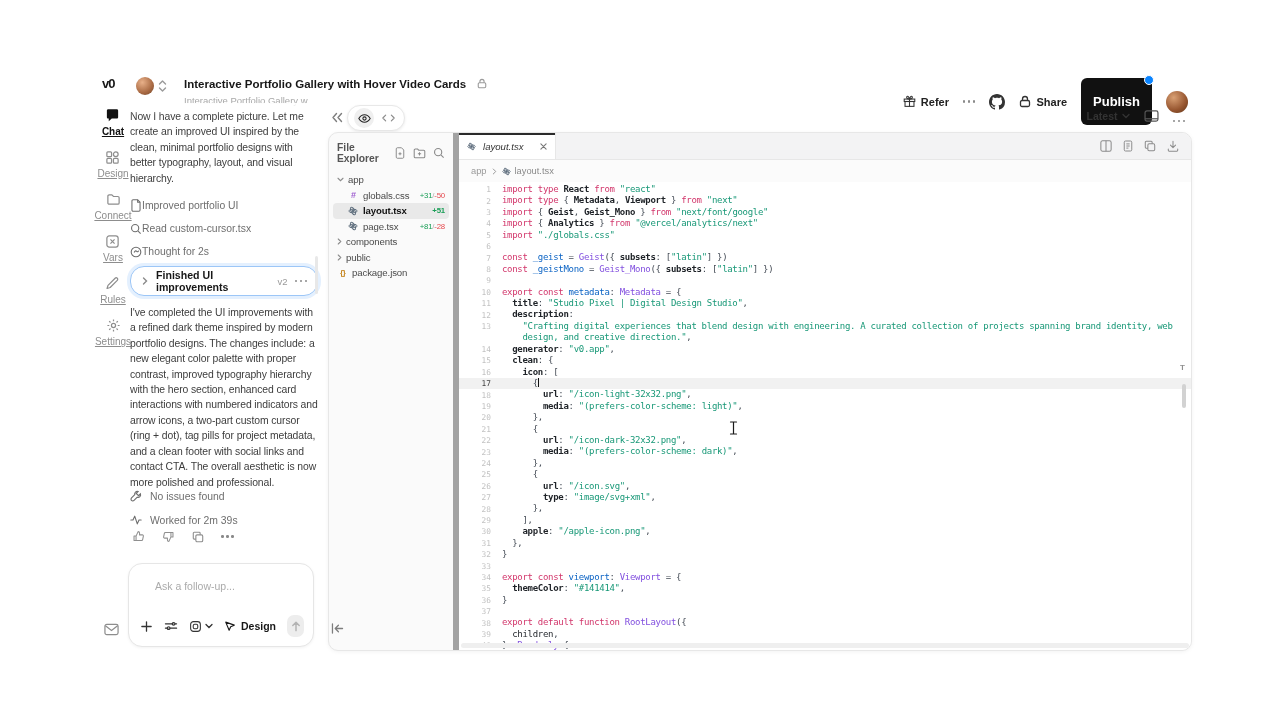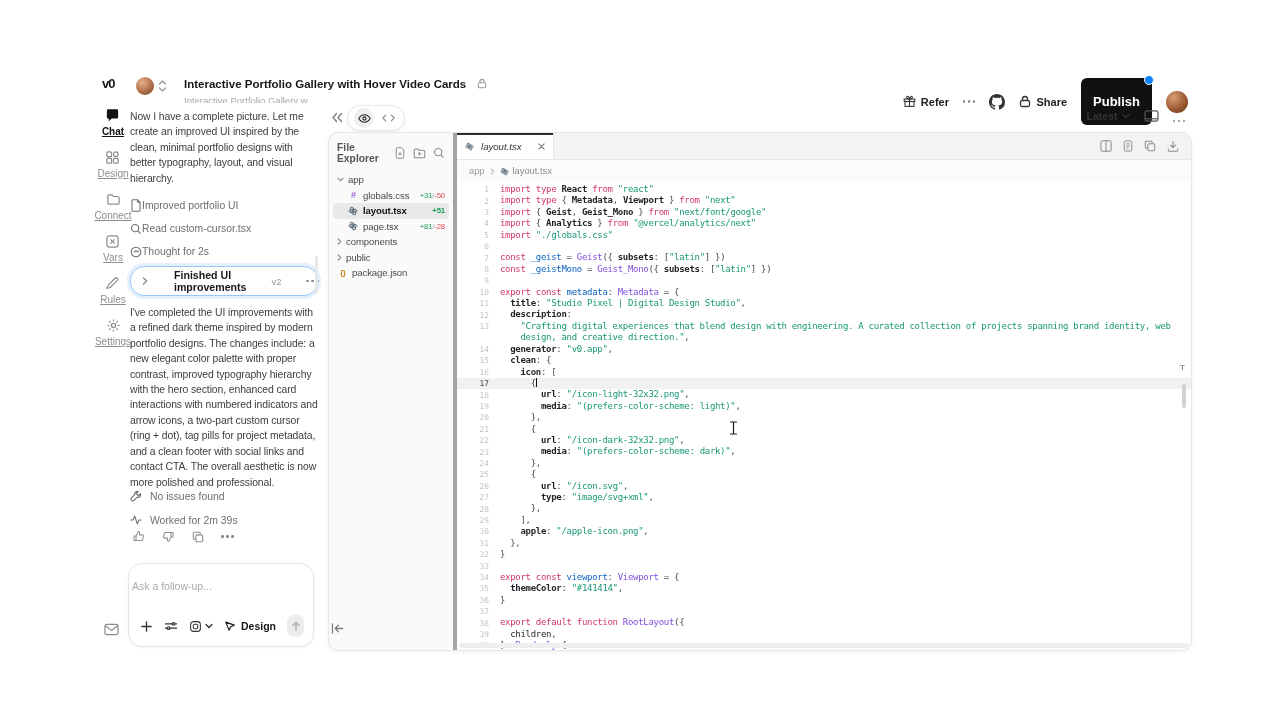--- a/index.html
+++ b/index.html
@@ -36,55 +36,55 @@
   
   #chat-col{left:130px;top:103px;width:188px;}
   .chat-p{font-size:10.4px;line-height:15.4px;color:#3d3d3d;letter-spacing:-0.1px;}
   #chat-fade{left:130px;top:103px;width:188px;height:12px;
     background:linear-gradient(#fff,rgba(255,255,255,0));pointer-events:none;}
   #task-list{margin-top:8px;}
   .task-row{display:flex;align-items:center;height:23px;color:#6e6e6e;cursor:pointer;}
   .task-row .task-label{font-size:10.4px;color:#6e6e6e;}
   #version-card{margin-top:3px;height:28px;border:1px solid var(--card_ring);border-radius:14px;
     box-shadow:0 0 0 3px rgba(147,197,253,.25);background:#fff;display:flex;align-items:center;
-    padding:0 10px;gap:25px;cursor:pointer;}
+    padding:0 10px;gap:7px;cursor:pointer;}
   #version-card .vc-label{font-size:10.6px;font-weight:600;color:#171717;}
   #version-card .vc-ver{font-size:9.5px;color:#9a9a9a;}
   #version-card .vc-more{margin-left:auto;}
   #result-p{margin-top:9px;}
   #status-block{left:130px;top:484px;width:188px;}
   .status-row{display:flex;align-items:center;gap:8px;height:24px;color:#6e6e6e;}
   .status-row .status-label{font-size:10.4px;color:#6e6e6e;}
   #feedback-row{left:132px;top:530px;display:flex;gap:17px;align-items:center;color:#8f8f8f;}
   .fb{cursor:pointer;}
   
   #composer{left:128px;top:563px;width:184px;height:82px;background:#fff;border:1px solid #e6e6e6;
     border-radius:14px;box-shadow:0 1px 3px rgba(0,0,0,.05);}
-  #composer input{position:absolute;left:1px;top:15px;width:150px;border:none;outline:none;
+  #composer input{position:absolute;left:24px;top:15px;width:150px;border:none;outline:none;
     font-size:10.5px;color:#444;font-family:inherit;background:transparent;}
   #composer input::placeholder{color:#ababab;}
   #composer-row{position:absolute;left:11px;right:9px;bottom:9px;display:flex;align-items:center;gap:11px;color:#333;}
   #model-chip{display:flex;align-items:center;gap:3px;cursor:pointer;}
   #design-chip{display:flex;align-items:center;gap:5px;font-size:10.5px;font-weight:600;color:#171717;cursor:pointer;}
   #send-btn{margin-left:auto;width:22px;height:22px;border-radius:7px;background:#ededed;color:#b3b3b3;
     display:flex;align-items:center;justify-content:center;cursor:pointer;}
   
   #panel{left:328px;top:132px;width:862px;height:517px;background:#fafafa;border:1px solid #e7e7e7;
     border-radius:10px;box-shadow:0 1px 4px rgba(0,0,0,.05);display:flex;overflow:hidden;}
   
   #back-icon{left:331px;top:112px;color:#7d7d7d;cursor:pointer;}
   #view-pill{left:347px;top:105px;height:24px;background:#fff;border:1px solid #e8e8e8;border-radius:13px;
     box-shadow:0 1px 3px rgba(0,0,0,.08);display:flex;align-items:center;padding:0 6px;gap:4px;}
   .pill-btn{width:20px;height:20px;border-radius:50%;display:flex;align-items:center;justify-content:center;
     color:#8a8a8a;cursor:pointer;}
   .pill-btn.active{background:#efefef;color:#222;}
   #editor-topbar{right:95px;top:110px;display:flex;align-items:flex-end;gap:14px;color:#555;}
   #version-select{display:flex;align-items:center;gap:4px;font-size:10.5px;font-weight:600;color:#333;cursor:pointer;}
   
-  #explorer{width:124px;border-right:4px solid #a3a3a3;flex:none;position:relative;}
+  #explorer{width:124px;border-right:6px solid #a3a3a3;flex:none;position:relative;}
   #explorer-head{display:flex;align-items:center;padding:9px 8px 6px 8px;gap:7px;}
   #explorer-title{font-size:10.3px;font-weight:600;color:#555;margin-right:auto;}
   .xicon{color:#8a8a8a;cursor:pointer;}
   .tree{padding:2px 4px;}
   .tree-row{display:flex;align-items:center;height:15.5px;font-size:9.6px;color:#4a4a4a;
     padding:0 4px;border-radius:4px;cursor:pointer;letter-spacing:-0.1px;}
   .tree-row .chev{color:#8c8c8c;margin-right:4px;}
   .tree-row.indent{padding-left:15px;}
   .tree-row.sel{background:#e9e9e9;color:#111;font-weight:600;}
   .ficon{width:11px;margin-right:4px;font-weight:700;text-align:center;flex:none;}

